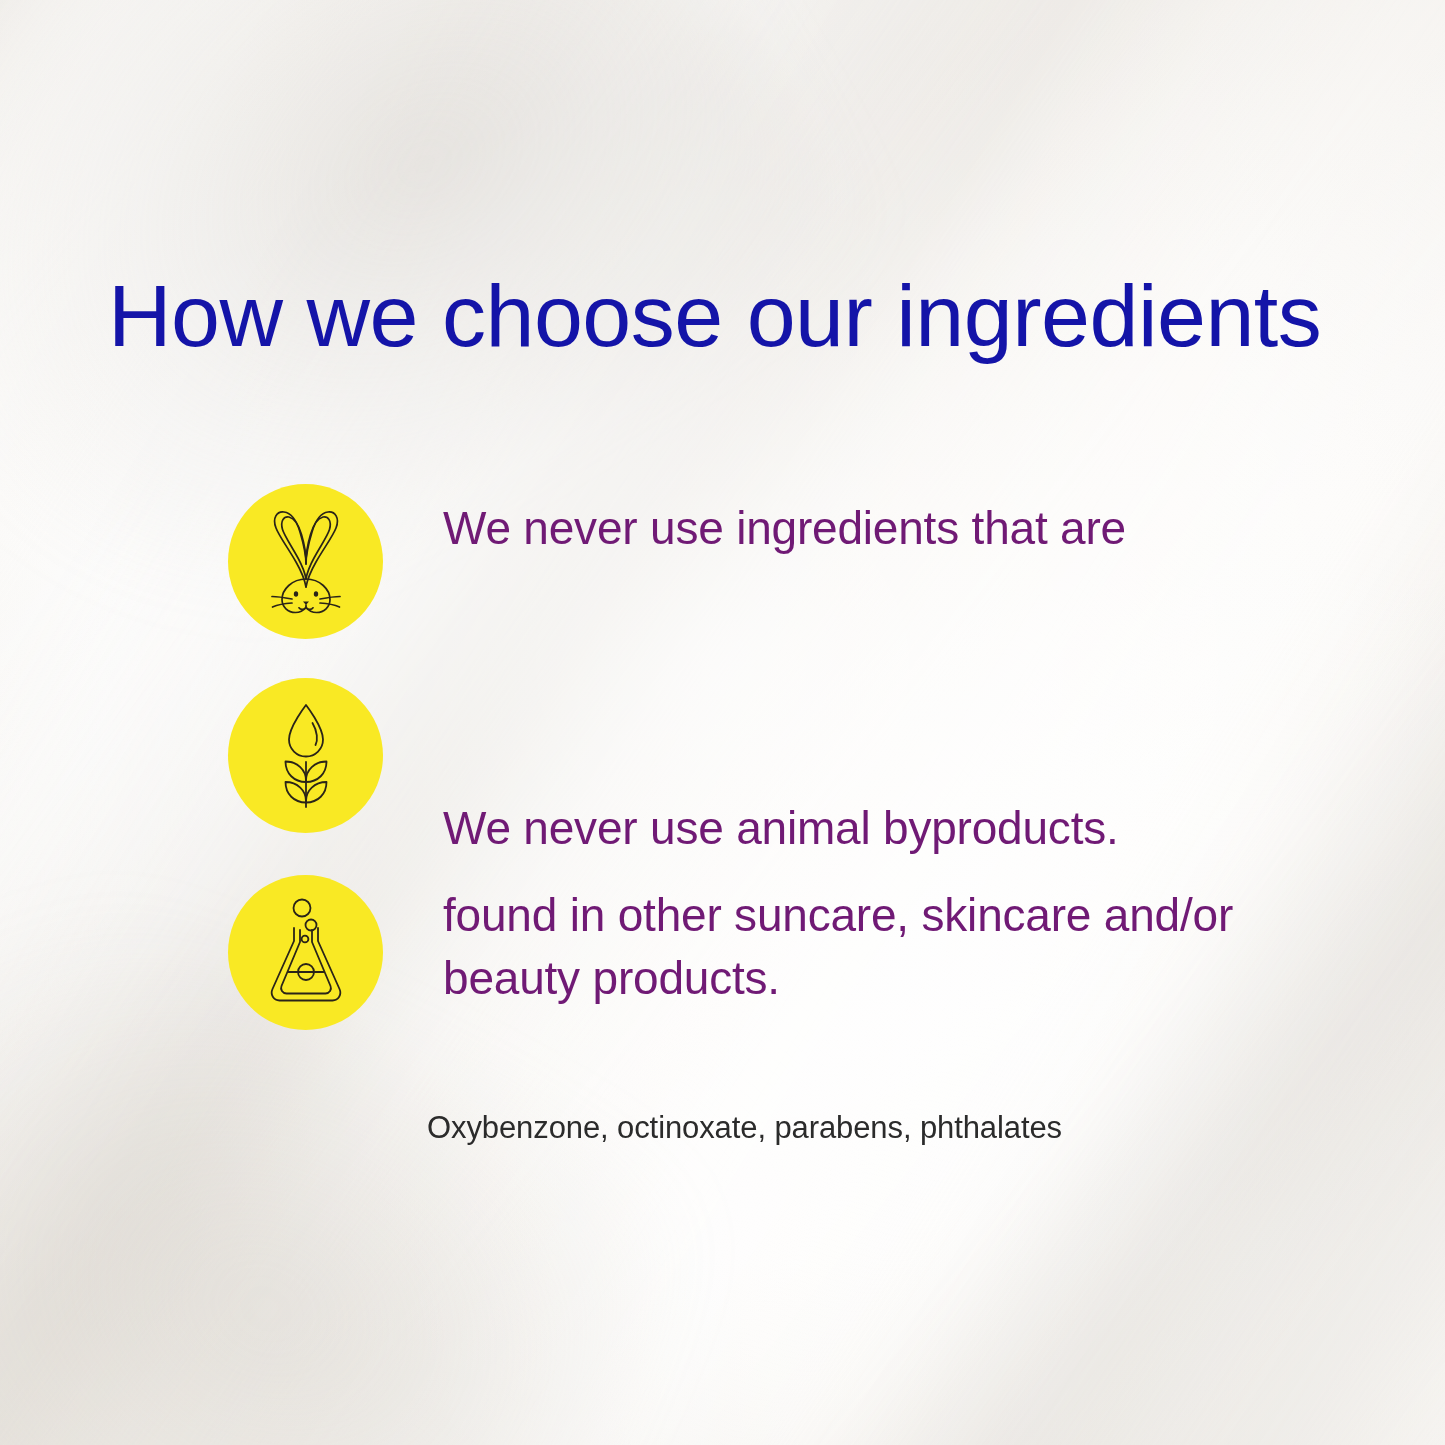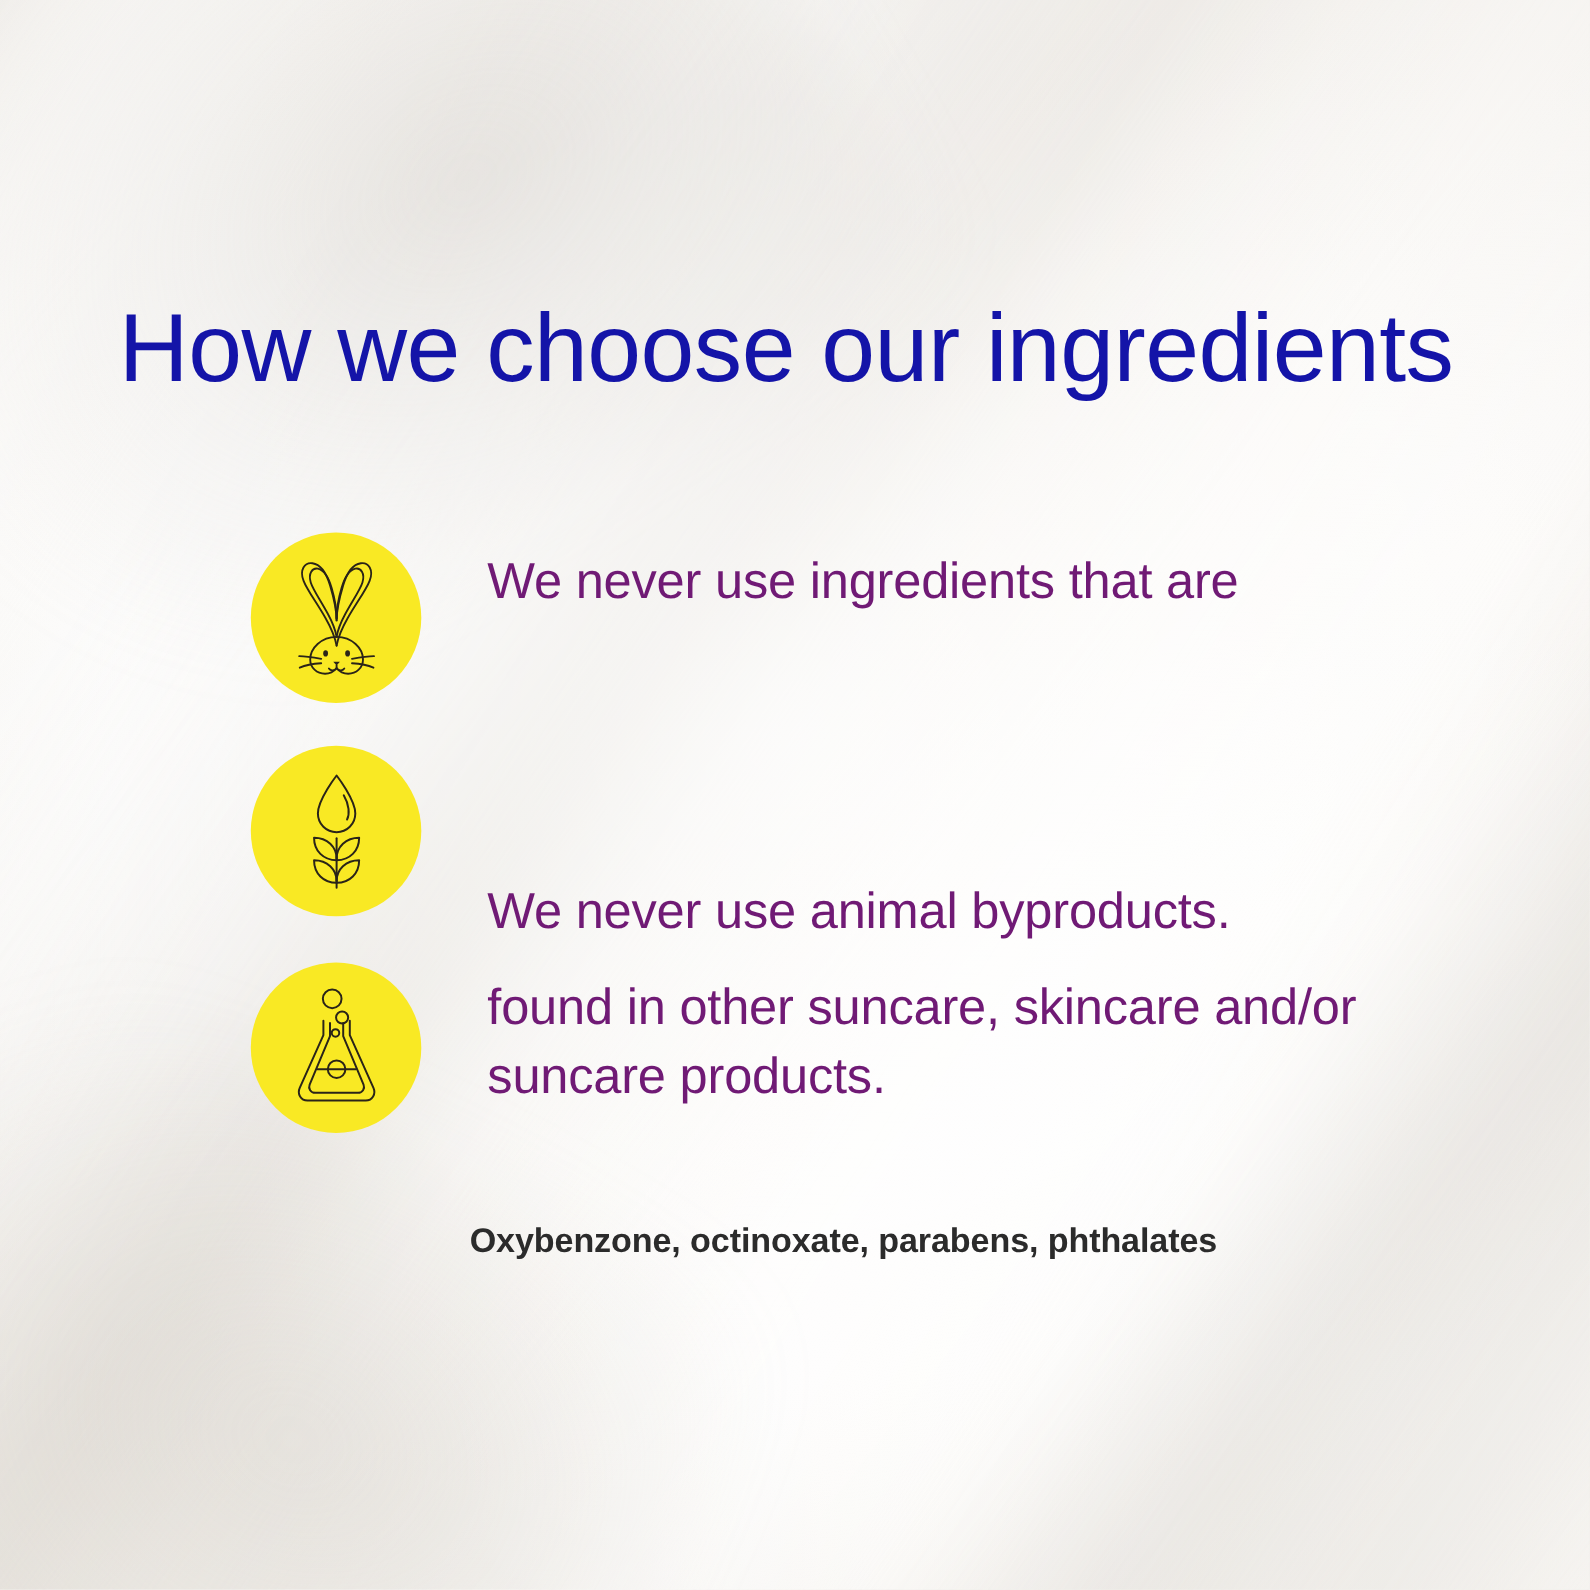--- a/index.html
+++ b/index.html
@@ -140,21 +140,21 @@
   }
 
   .claim-text .ln { display:block; white-space:nowrap; }
 
   #fine-print {
     position:absolute;
     left:427px;
     top:1105px;
     font-size:31px;
     line-height:45px;
-    font-weight:700;
+    font-weight:400;
     color:#2b2b2b;
     letter-spacing:-0.1px;
   }
   #fine-print .ln { display:block; white-space:nowrap; }
 
   svg { display:block; }
 </style>
 </head>
 <body>
 
@@ -247,21 +247,21 @@
 
           <path d="M31.5 75 L66.5 75"></path>
 
           <circle cx="49" cy="75" r="8"></circle>
         </svg>
       </span>
     </div>
 
     <div class="claim-text" style="top:884px;">
       <span class="ln">found in other suncare, skincare and/or</span>
-      <span class="ln">suncare products.</span>
+      <span class="ln">beauty products.</span>
     </div>
   </div>
 
   <div id="fine-print">
     <span class="ln">Oxybenzone, octinoxate, parabens, phthalates</span>
   </div>
 
 </div>
 
 </body></html>

